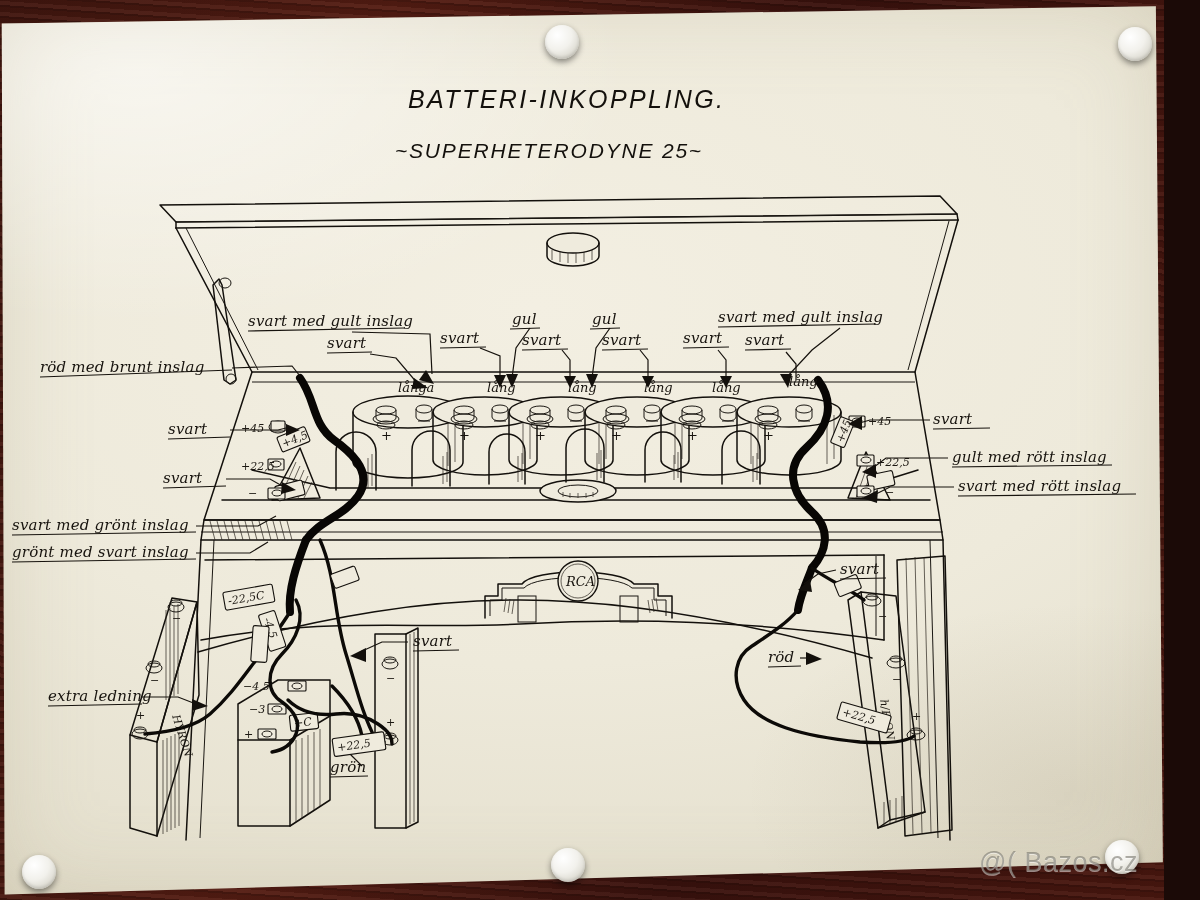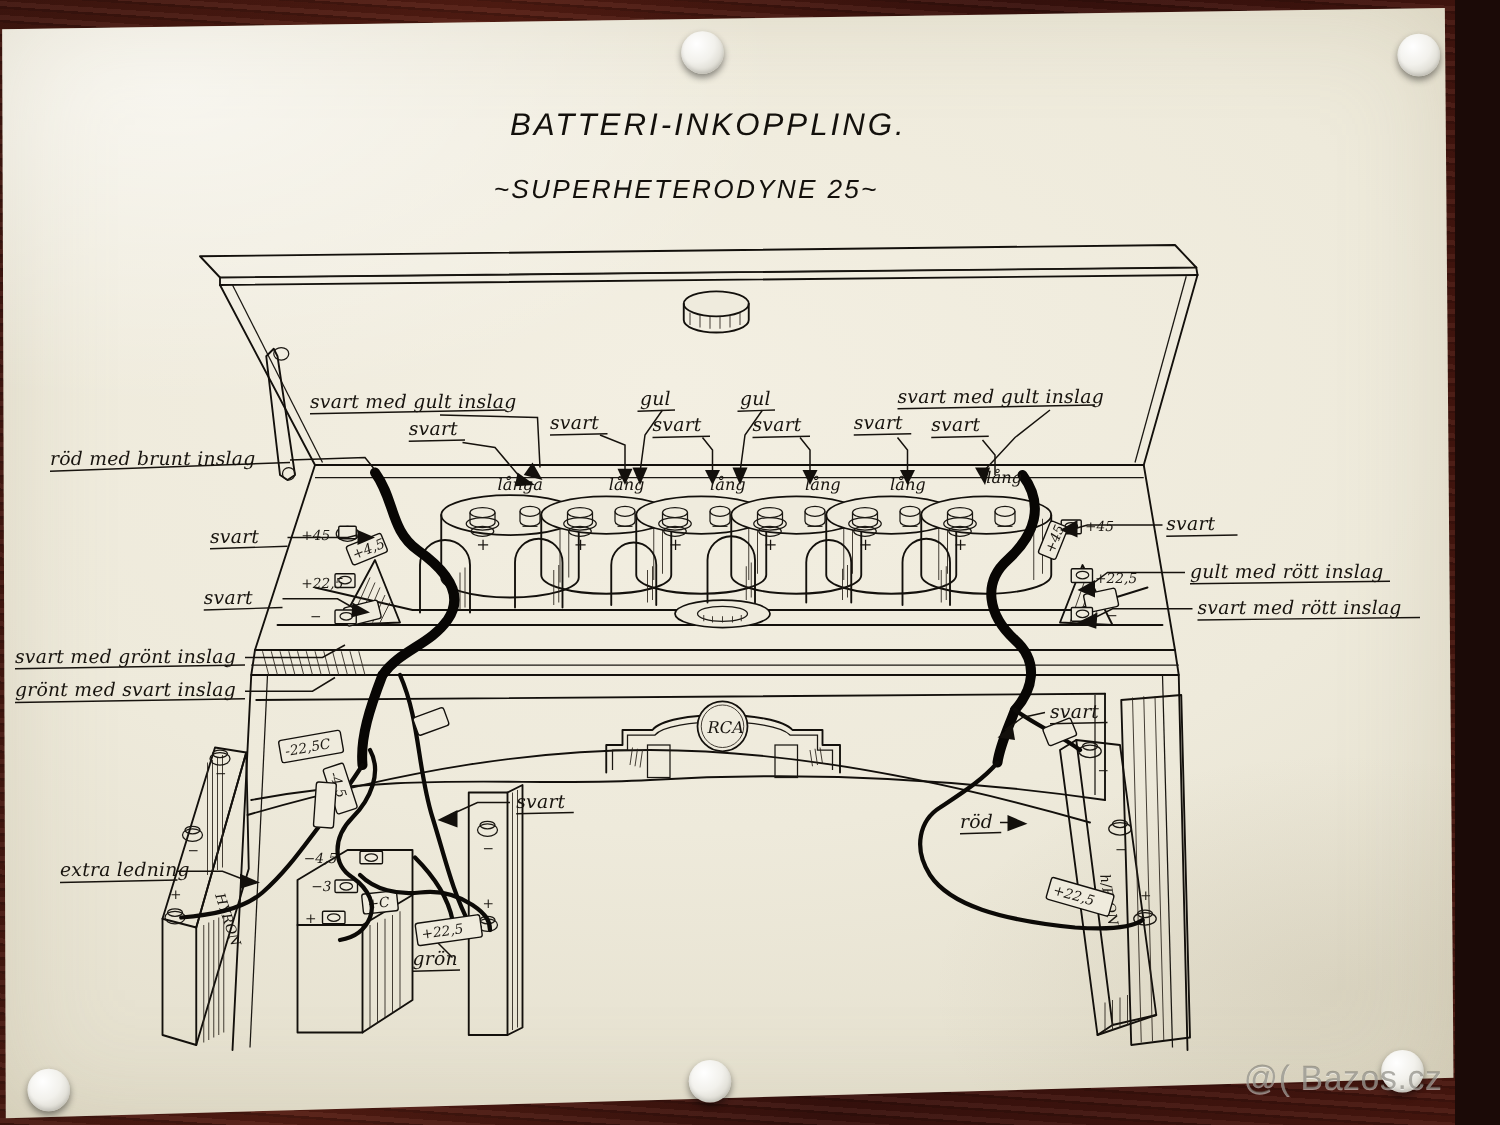--- a/index.html
+++ b/index.html
@@ -64,21 +64,21 @@
   .title-t{font-family:"Liberation Sans",sans-serif;
         fill:#13100c;font-size:25px;letter-spacing:2.4px;
         font-style:italic;}
   .title-s{font-family:"Liberation Sans",sans-serif;
         fill:#13100c;font-size:21px;letter-spacing:1.8px;
         font-style:italic;}
   .ul{stroke:#17130e;stroke-width:1.1;}
 
   .tagbox{fill:#efebdd;stroke:#13100c;stroke-width:1.1;}
 
-  .wm{position:absolute;right:10px;bottom:22px;
+  .wm{position:absolute;right:26px;bottom:22px;
       font-family:"Liberation Sans",sans-serif;font-size:27px;
       color:rgba(110,108,98,.55);letter-spacing:.5px;
       text-shadow:0 1px 0 rgba(255,255,255,.5);}
 </style>
 </head>
 <body>
 
 <div id="stage">
 
   <div class="desk"></div>

